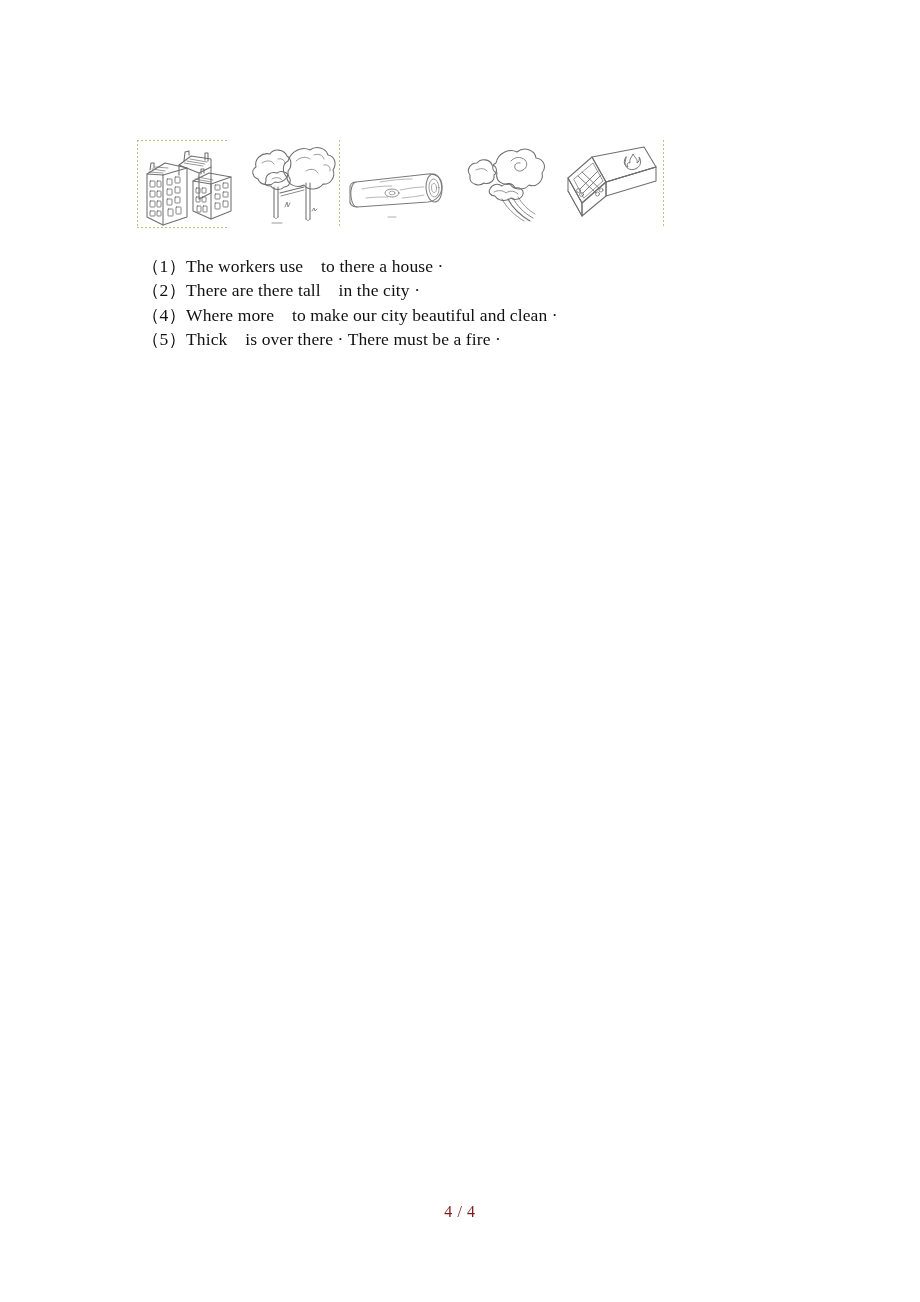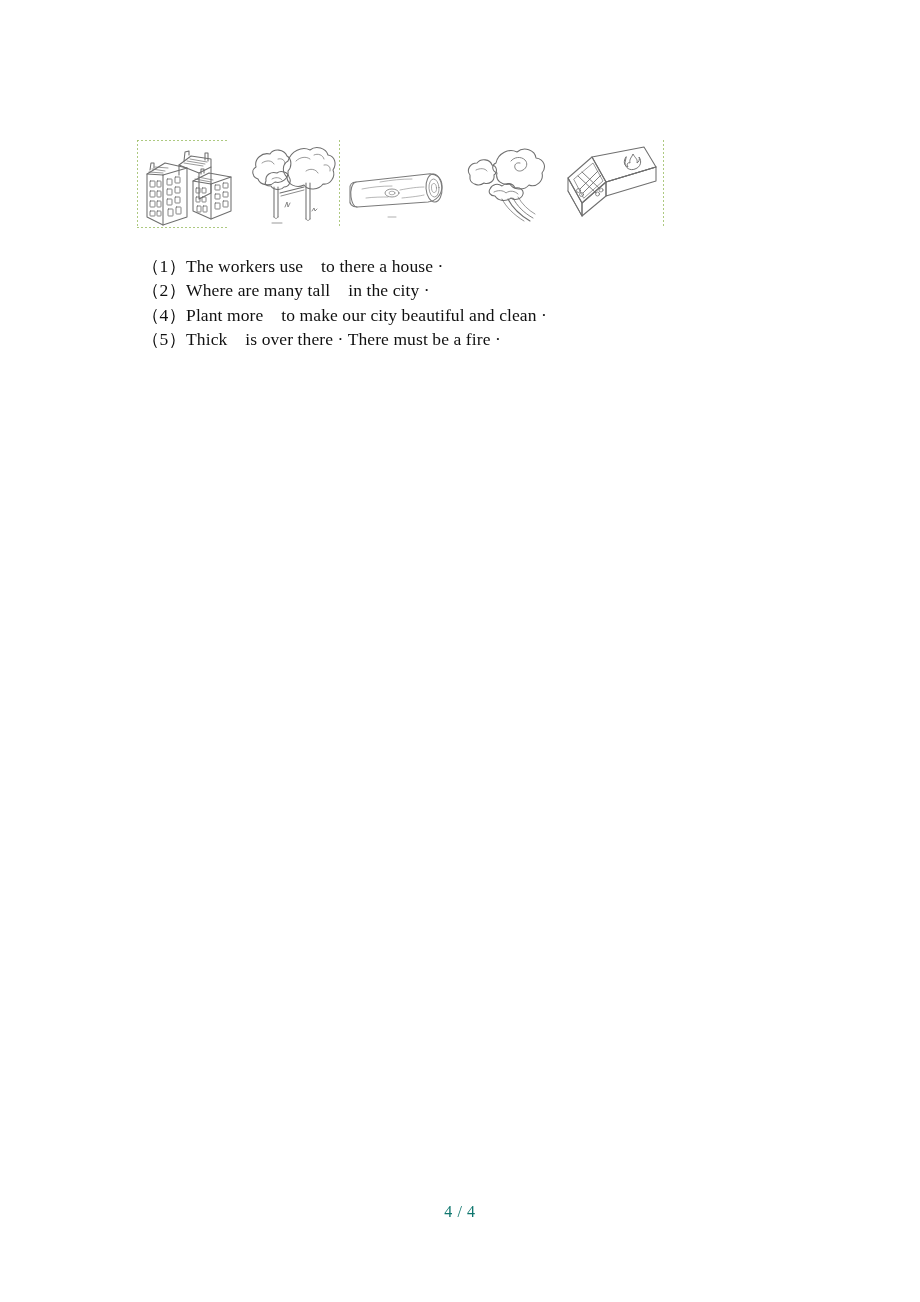--- a/index.html
+++ b/index.html
@@ -85,21 +85,21 @@
   }
 
   
   .footer {
     position: absolute;
     left: 0;
     top: 1203px;
     width: 920px;
     text-align: center;
     font-size: 16px;
-    color: #0f766e;
+    color: #7f1d1d;
     letter-spacing: 0.6px;
   }
 </style>
 </head>
 <body>
 
 <div class="page">
 
   <div class="picture-strip">
 
@@ -289,20 +289,20 @@
         <circle cx="19.5" cy="53.5" r="2" stroke-width="0.75"></circle>
         <circle cx="35.5" cy="53" r="2" stroke-width="0.75"></circle>
         <circle cx="39" cy="49" r="2" stroke-width="0.75"></circle>
       </svg>
     </div>
 
   </div>
 
   <div class="questions">
     <div class="q-line"><span class="q-num">（1）</span><span>The workers use    to there a house ·</span></div>
-    <div class="q-line"><span class="q-num">（2）</span><span>Where are many tall    in the city ·</span></div>
-    <div class="q-line"><span class="q-num">（4）</span><span>Plant more    to make our city beautiful and clean ·</span></div>
+    <div class="q-line"><span class="q-num">（2）</span><span>There are there tall    in the city ·</span></div>
+    <div class="q-line"><span class="q-num">（4）</span><span>Where more    to make our city beautiful and clean ·</span></div>
     <div class="q-line"><span class="q-num">（5）</span><span>Thick    is over there · There must be a fire ·</span></div>
   </div>
 
   <div class="footer">4 / 4</div>
 
 </div>
 
 </body></html>

